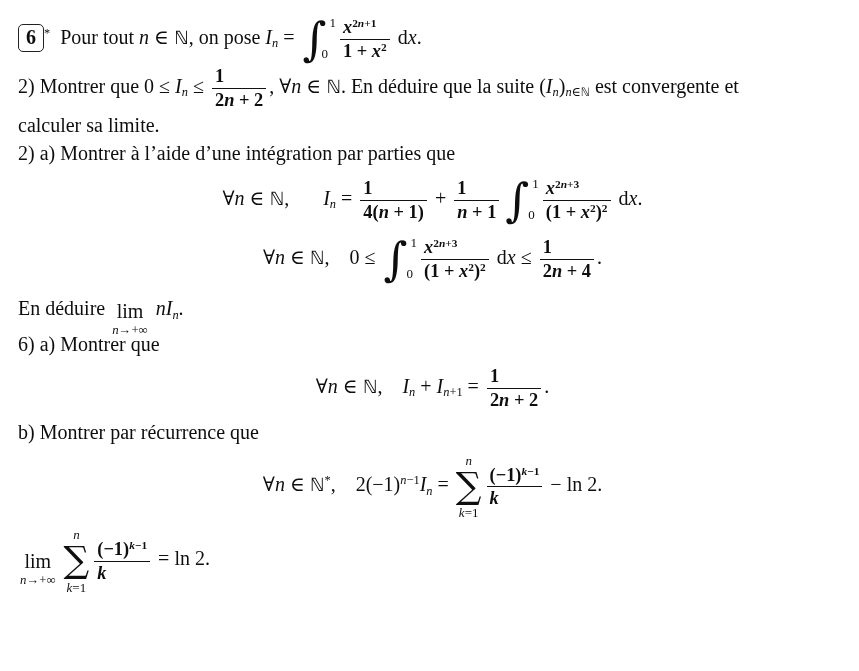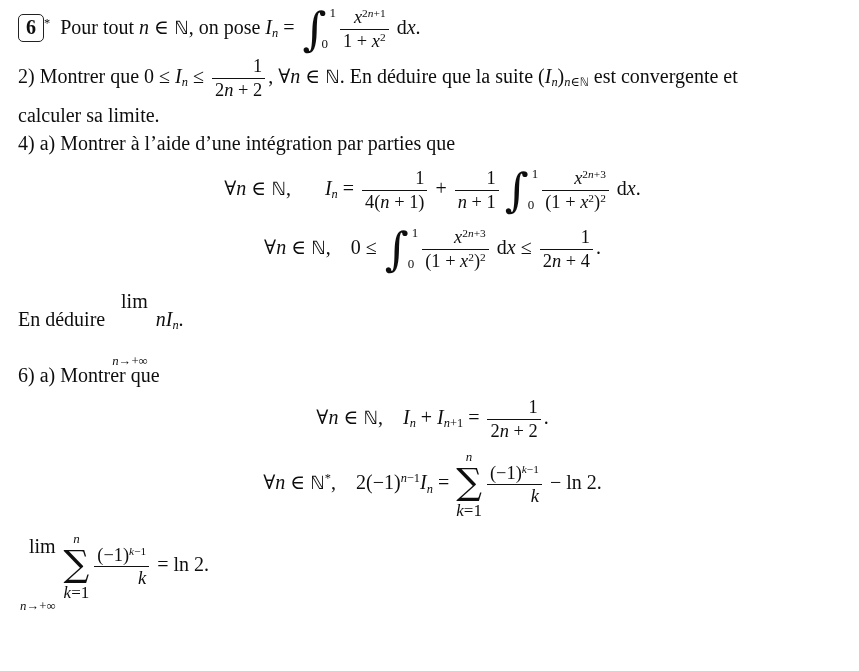--- a/index.html
+++ b/index.html
@@ -1,81 +1,82 @@
 <!DOCTYPE html>
 <html><head>
 <meta charset="utf-8">
 <style>
   html,body{margin:0;padding:0;}
   body{width:859px;height:671px;overflow:hidden;background:#ffffff;color:#0e0e0e;
        font-family:"Liberation Serif","DejaVu Serif",serif;font-size:20px;line-height:1.3;}
-  .doc{padding:2px 12px 0 18px;}
+  .doc{padding:12px 12px 0 18px;}
   .para{margin:2px 0;}
   .display{text-align:center;margin:9px 0;}
   .it{font-style:italic;}
   .bb{font-family:"DejaVu Sans","DejaVu Serif",sans-serif;font-size:0.92em;}
   .mrun,.troman{white-space:pre;}
   .msub{font-size:0.62em;vertical-align:-0.28em;}
   .msup{font-size:0.62em;vertical-align:0.55em;}
   .spacer{display:inline-block;height:1px;}
   .numbox{display:inline-block;border:1.5px solid #222;border-radius:5px;
           padding:0 7px 1px;font-weight:bold;line-height:1.25;}
-  .frac{display:inline-block;vertical-align:middle;text-align:right;margin:0 3px;
-        font-size:0.92em;line-height:1.12;}
+  .frac{display:inline-block;vertical-align:middle;text-align:left;margin:0 3px;
+        font-size:0.92em;line-height:1.12;font-weight:bold;}
   .fr-num{display:block;padding:0 3px 1px;}
   .fr-den{display:block;border-top:1.4px solid #111;padding:1px 3px 0;}
   .int{display:inline-flex;align-items:stretch;vertical-align:middle;height:50px;margin:0 1px 0 3px;}
   .int-sign{font-size:46px;line-height:50px;font-family:"DejaVu Serif","DejaVu Sans",serif;}
   .int-lims{display:flex;flex-direction:column;justify-content:space-between;
             font-size:13px;line-height:1;padding:2px 0 4px;}
   .int-up{margin-left:3px;}
   .int-lo{margin-left:-5px;}
   .bigop{display:inline-flex;flex-direction:column;align-items:center;vertical-align:middle;
          line-height:1;margin:0 2px;}
   .bo-up{font-size:13px;margin-bottom:2px;}
   .bo-sign{font-size:36px;line-height:0.95;font-family:"DejaVu Serif","DejaVu Sans",serif;}
-  .bo-lo{font-size:17px;margin-top:3px;}
-  .limop{display:inline-flex;flex-direction:column;align-items:flex-end;line-height:1;
-         vertical-align:middle;transform:translateY(0.42em);margin:0 2px;gap:41px;}
+  .bo-lo{font-size:13px;margin-top:3px;}
+  .limop{display:inline-flex;flex-direction:column;align-items:center;line-height:1;
+         vertical-align:middle;transform:translateY(0.42em);margin:0 2px;}
   .lim-bot{font-size:0.64em;margin-top:3px;}
 </style>
 </head>
 <body>
 
 <main class="doc">
     <div class="para"><span class="numbox">6</span><span class="msup"><span>*</span></span><span class="spacer" style="width: 10px;"></span><span class="troman">Pour tout </span><span class="mrun"><span class="it">n</span><span> </span><span>∈</span><span> </span><span class="bb">ℕ</span></span><span class="troman">, on pose </span><span class="mrun"><span class="it">I</span></span><span class="msub"><span class="it">n</span></span><span class="mrun"><span> </span><span>=</span><span> </span></span><span class="int">
         <span class="int-sign">∫</span>
         <span class="int-lims">
           <span class="int-up"><span>1</span></span>
           <span class="int-lo"><span>0</span></span>
         </span>
       </span><span class="frac"><span class="fr-num"><span class="mrun"><span class="it">x</span></span><span class="msup"><span>2</span><span class="it">n</span><span>+</span><span>1</span></span></span><span class="fr-den"><span class="mrun"><span>1</span><span> </span><span>+</span><span> </span><span class="it">x</span></span><span class="msup"><span>2</span></span></span></span><span class="troman"> d</span><span class="mrun"><span class="it">x</span></span><span class="troman">.</span></div>
     <div class="para"><span class="troman">2) Montrer que </span><span class="mrun"><span>0</span><span> </span><span>≤</span><span> </span><span class="it">I</span></span><span class="msub"><span class="it">n</span></span><span class="mrun"><span> </span><span>≤</span><span> </span></span><span class="frac"><span class="fr-num"><span class="mrun"><span>1</span></span></span><span class="fr-den"><span class="mrun"><span>2</span><span class="it">n</span><span> </span><span>+</span><span> </span><span>2</span></span></span></span><span class="mrun"><span>,</span><span> </span><span>∀</span><span class="it">n</span><span> </span><span>∈</span><span> </span><span class="bb">ℕ</span></span><span class="troman">. En déduire que la suite </span><span class="mrun"><span>(</span><span class="it">I</span></span><span class="msub"><span class="it">n</span></span><span class="mrun"><span>)</span></span><span class="msub"><span class="it">n</span><span>∈</span><span class="bb">ℕ</span></span><span class="troman"> est convergente et</span></div>
     <div class="para"><span class="troman">calculer sa limite.</span></div>
-    <div class="para"><span class="troman">4) a) Montrer à l’aide d’une intégration par parties que</span></div>
+    <div class="para"><span class="troman">2) a) Montrer à l’aide d’une intégration par parties que</span></div>
     <div class="display"><span class="mrun"><span>∀</span><span class="it">n</span><span> </span><span>∈</span><span> </span><span class="bb">ℕ</span><span>,</span></span><span class="spacer" style="width: 34px;"></span><span class="mrun"><span class="it">I</span></span><span class="msub"><span class="it">n</span></span><span class="mrun"><span> </span><span>=</span><span> </span></span><span class="frac"><span class="fr-num"><span class="mrun"><span>1</span></span></span><span class="fr-den"><span class="mrun"><span>4</span><span>(</span><span class="it">n</span><span> </span><span>+</span><span> </span><span>1</span><span>)</span></span></span></span><span class="mrun"><span> </span><span>+</span><span> </span></span><span class="frac"><span class="fr-num"><span class="mrun"><span>1</span></span></span><span class="fr-den"><span class="mrun"><span class="it">n</span><span> </span><span>+</span><span> </span><span>1</span></span></span></span><span class="int">
         <span class="int-sign">∫</span>
         <span class="int-lims">
           <span class="int-up"><span>1</span></span>
           <span class="int-lo"><span>0</span></span>
         </span>
       </span><span class="frac"><span class="fr-num"><span class="mrun"><span class="it">x</span></span><span class="msup"><span>2</span><span class="it">n</span><span>+</span><span>3</span></span></span><span class="fr-den"><span class="mrun"><span>(</span><span>1</span><span> </span><span>+</span><span> </span><span class="it">x</span></span><span class="msup"><span>2</span></span><span class="mrun"><span>)</span></span><span class="msup"><span>2</span></span></span></span><span class="troman"> d</span><span class="mrun"><span class="it">x</span></span><span class="troman">.</span></div>
     <div class="display"><span class="mrun"><span>∀</span><span class="it">n</span><span> </span><span>∈</span><span> </span><span class="bb">ℕ</span><span>,</span></span><span class="spacer" style="width: 20px;"></span><span class="mrun"><span>0</span><span> </span><span>≤</span><span> </span></span><span class="int">
         <span class="int-sign">∫</span>
         <span class="int-lims">
           <span class="int-up"><span>1</span></span>
           <span class="int-lo"><span>0</span></span>
         </span>
       </span><span class="frac"><span class="fr-num"><span class="mrun"><span class="it">x</span></span><span class="msup"><span>2</span><span class="it">n</span><span>+</span><span>3</span></span></span><span class="fr-den"><span class="mrun"><span>(</span><span>1</span><span> </span><span>+</span><span> </span><span class="it">x</span></span><span class="msup"><span>2</span></span><span class="mrun"><span>)</span></span><span class="msup"><span>2</span></span></span></span><span class="troman"> d</span><span class="mrun"><span class="it">x</span></span><span class="mrun"><span> </span><span>≤</span><span> </span></span><span class="frac"><span class="fr-num"><span class="mrun"><span>1</span></span></span><span class="fr-den"><span class="mrun"><span>2</span><span class="it">n</span><span> </span><span>+</span><span> </span><span>4</span></span></span></span><span class="troman">.</span></div>
     <div class="para"><span class="troman">En déduire </span><span class="limop">
         <span class="lim-top">lim</span>
         <span class="lim-bot"><span class="it">n</span><span>→</span><span>+</span><span>∞</span></span>
       </span><span class="spacer" style="width: 6px;"></span><span class="mrun"><span class="it">n</span><span class="it">I</span></span><span class="msub"><span class="it">n</span></span><span class="troman">.</span></div>
     <div class="para"><span class="troman">6) a) Montrer que</span></div>
     <div class="display"><span class="mrun"><span>∀</span><span class="it">n</span><span> </span><span>∈</span><span> </span><span class="bb">ℕ</span><span>,</span></span><span class="spacer" style="width: 20px;"></span><span class="mrun"><span class="it">I</span></span><span class="msub"><span class="it">n</span></span><span class="mrun"><span> </span><span>+</span><span> </span><span class="it">I</span></span><span class="msub"><span class="it">n</span><span>+</span><span>1</span></span><span class="mrun"><span> </span><span>=</span><span> </span></span><span class="frac"><span class="fr-num"><span class="mrun"><span>1</span></span></span><span class="fr-den"><span class="mrun"><span>2</span><span class="it">n</span><span> </span><span>+</span><span> </span><span>2</span></span></span></span><span class="troman">.</span></div>
+    <div class="para"><span class="troman">b) Montrer par récurrence que</span></div>
     <div class="display"><span class="mrun"><span>∀</span><span class="it">n</span><span> </span><span>∈</span><span> </span><span class="bb">ℕ</span></span><span class="msup"><span>*</span></span><span class="mrun"><span>,</span></span><span class="spacer" style="width: 20px;"></span><span class="mrun"><span>2</span><span>(</span><span>−</span><span>1</span><span>)</span></span><span class="msup"><span class="it">n</span><span>−</span><span>1</span></span><span class="mrun"><span class="it">I</span></span><span class="msub"><span class="it">n</span></span><span class="mrun"><span> </span><span>=</span><span> </span></span><span class="bigop">
         <span class="bo-up"><span class="it">n</span></span>
         <span class="bo-sign">∑</span>
         <span class="bo-lo"><span class="it">k</span><span>=</span><span>1</span></span>
       </span><span class="frac"><span class="fr-num"><span class="mrun"><span>(</span><span>−</span><span>1</span><span>)</span></span><span class="msup"><span class="it">k</span><span>−</span><span>1</span></span></span><span class="fr-den"><span class="mrun"><span class="it">k</span></span></span></span><span class="mrun"><span> </span><span>−</span><span> </span></span><span class="troman">ln 2.</span></div>
     <div class="para"><span class="limop">
         <span class="lim-top">lim</span>
         <span class="lim-bot"><span class="it">n</span><span>→</span><span>+</span><span>∞</span></span>
       </span><span class="spacer" style="width: 4px;"></span><span class="bigop">
         <span class="bo-up"><span class="it">n</span></span>

